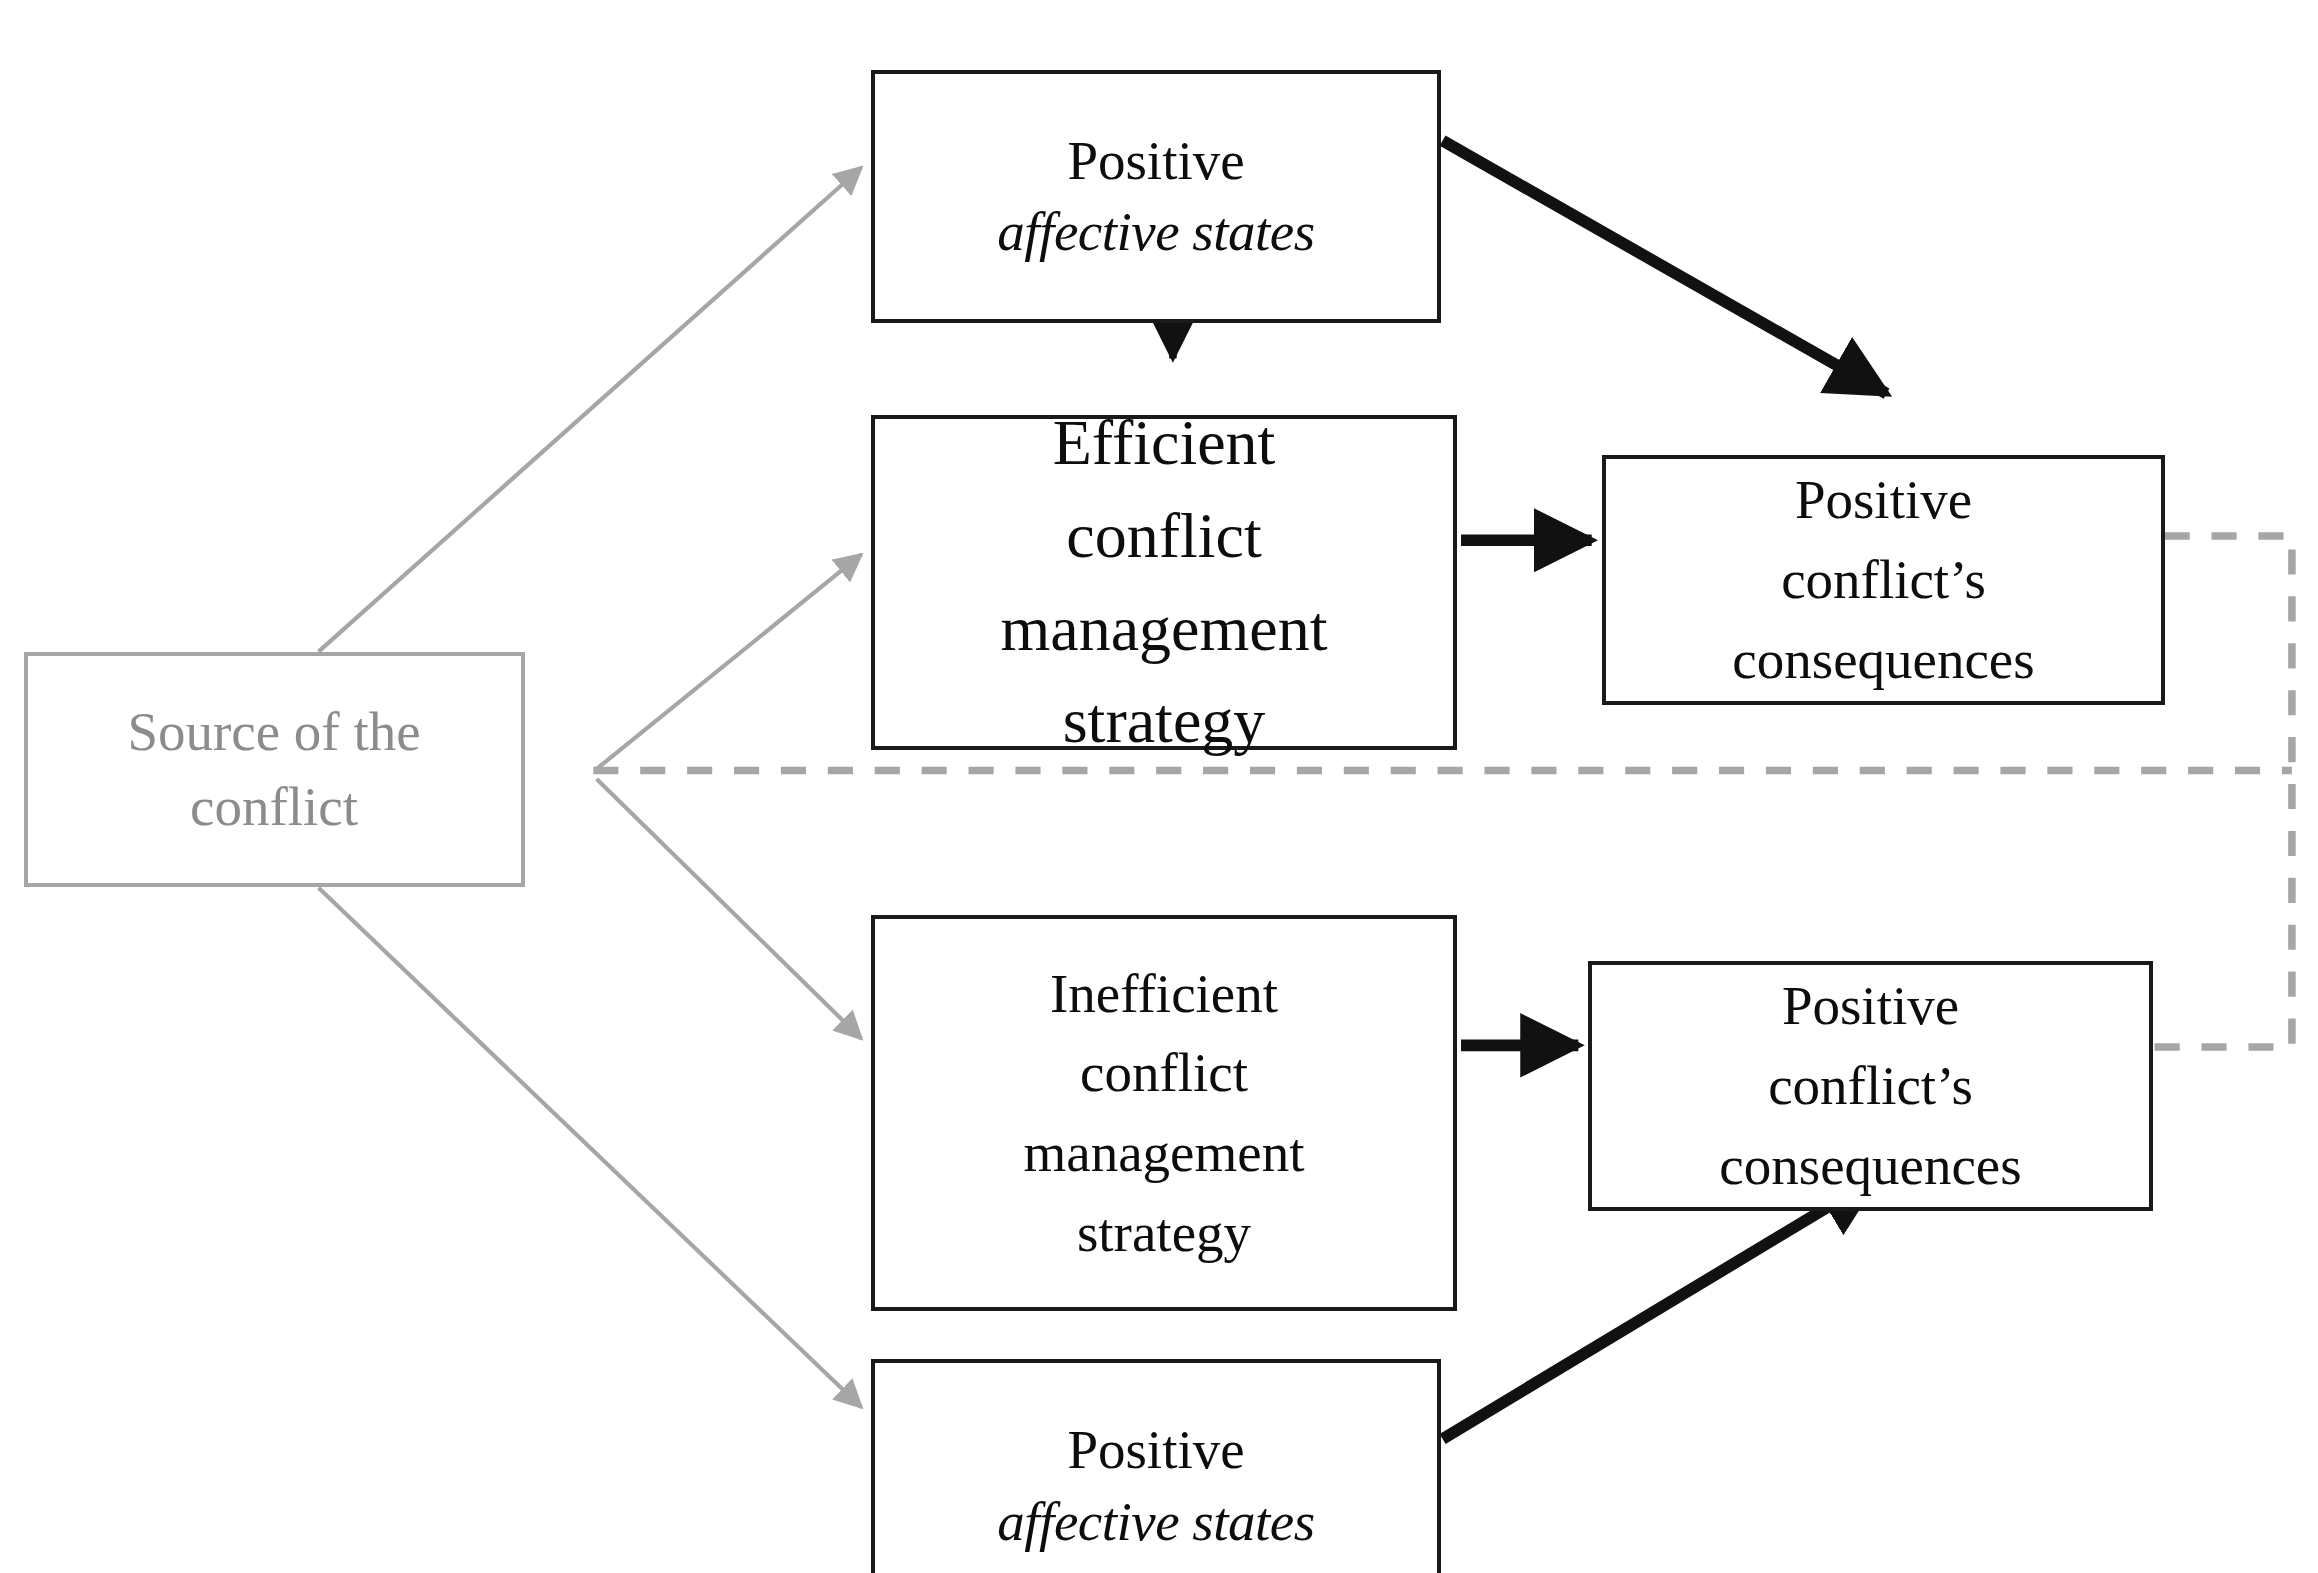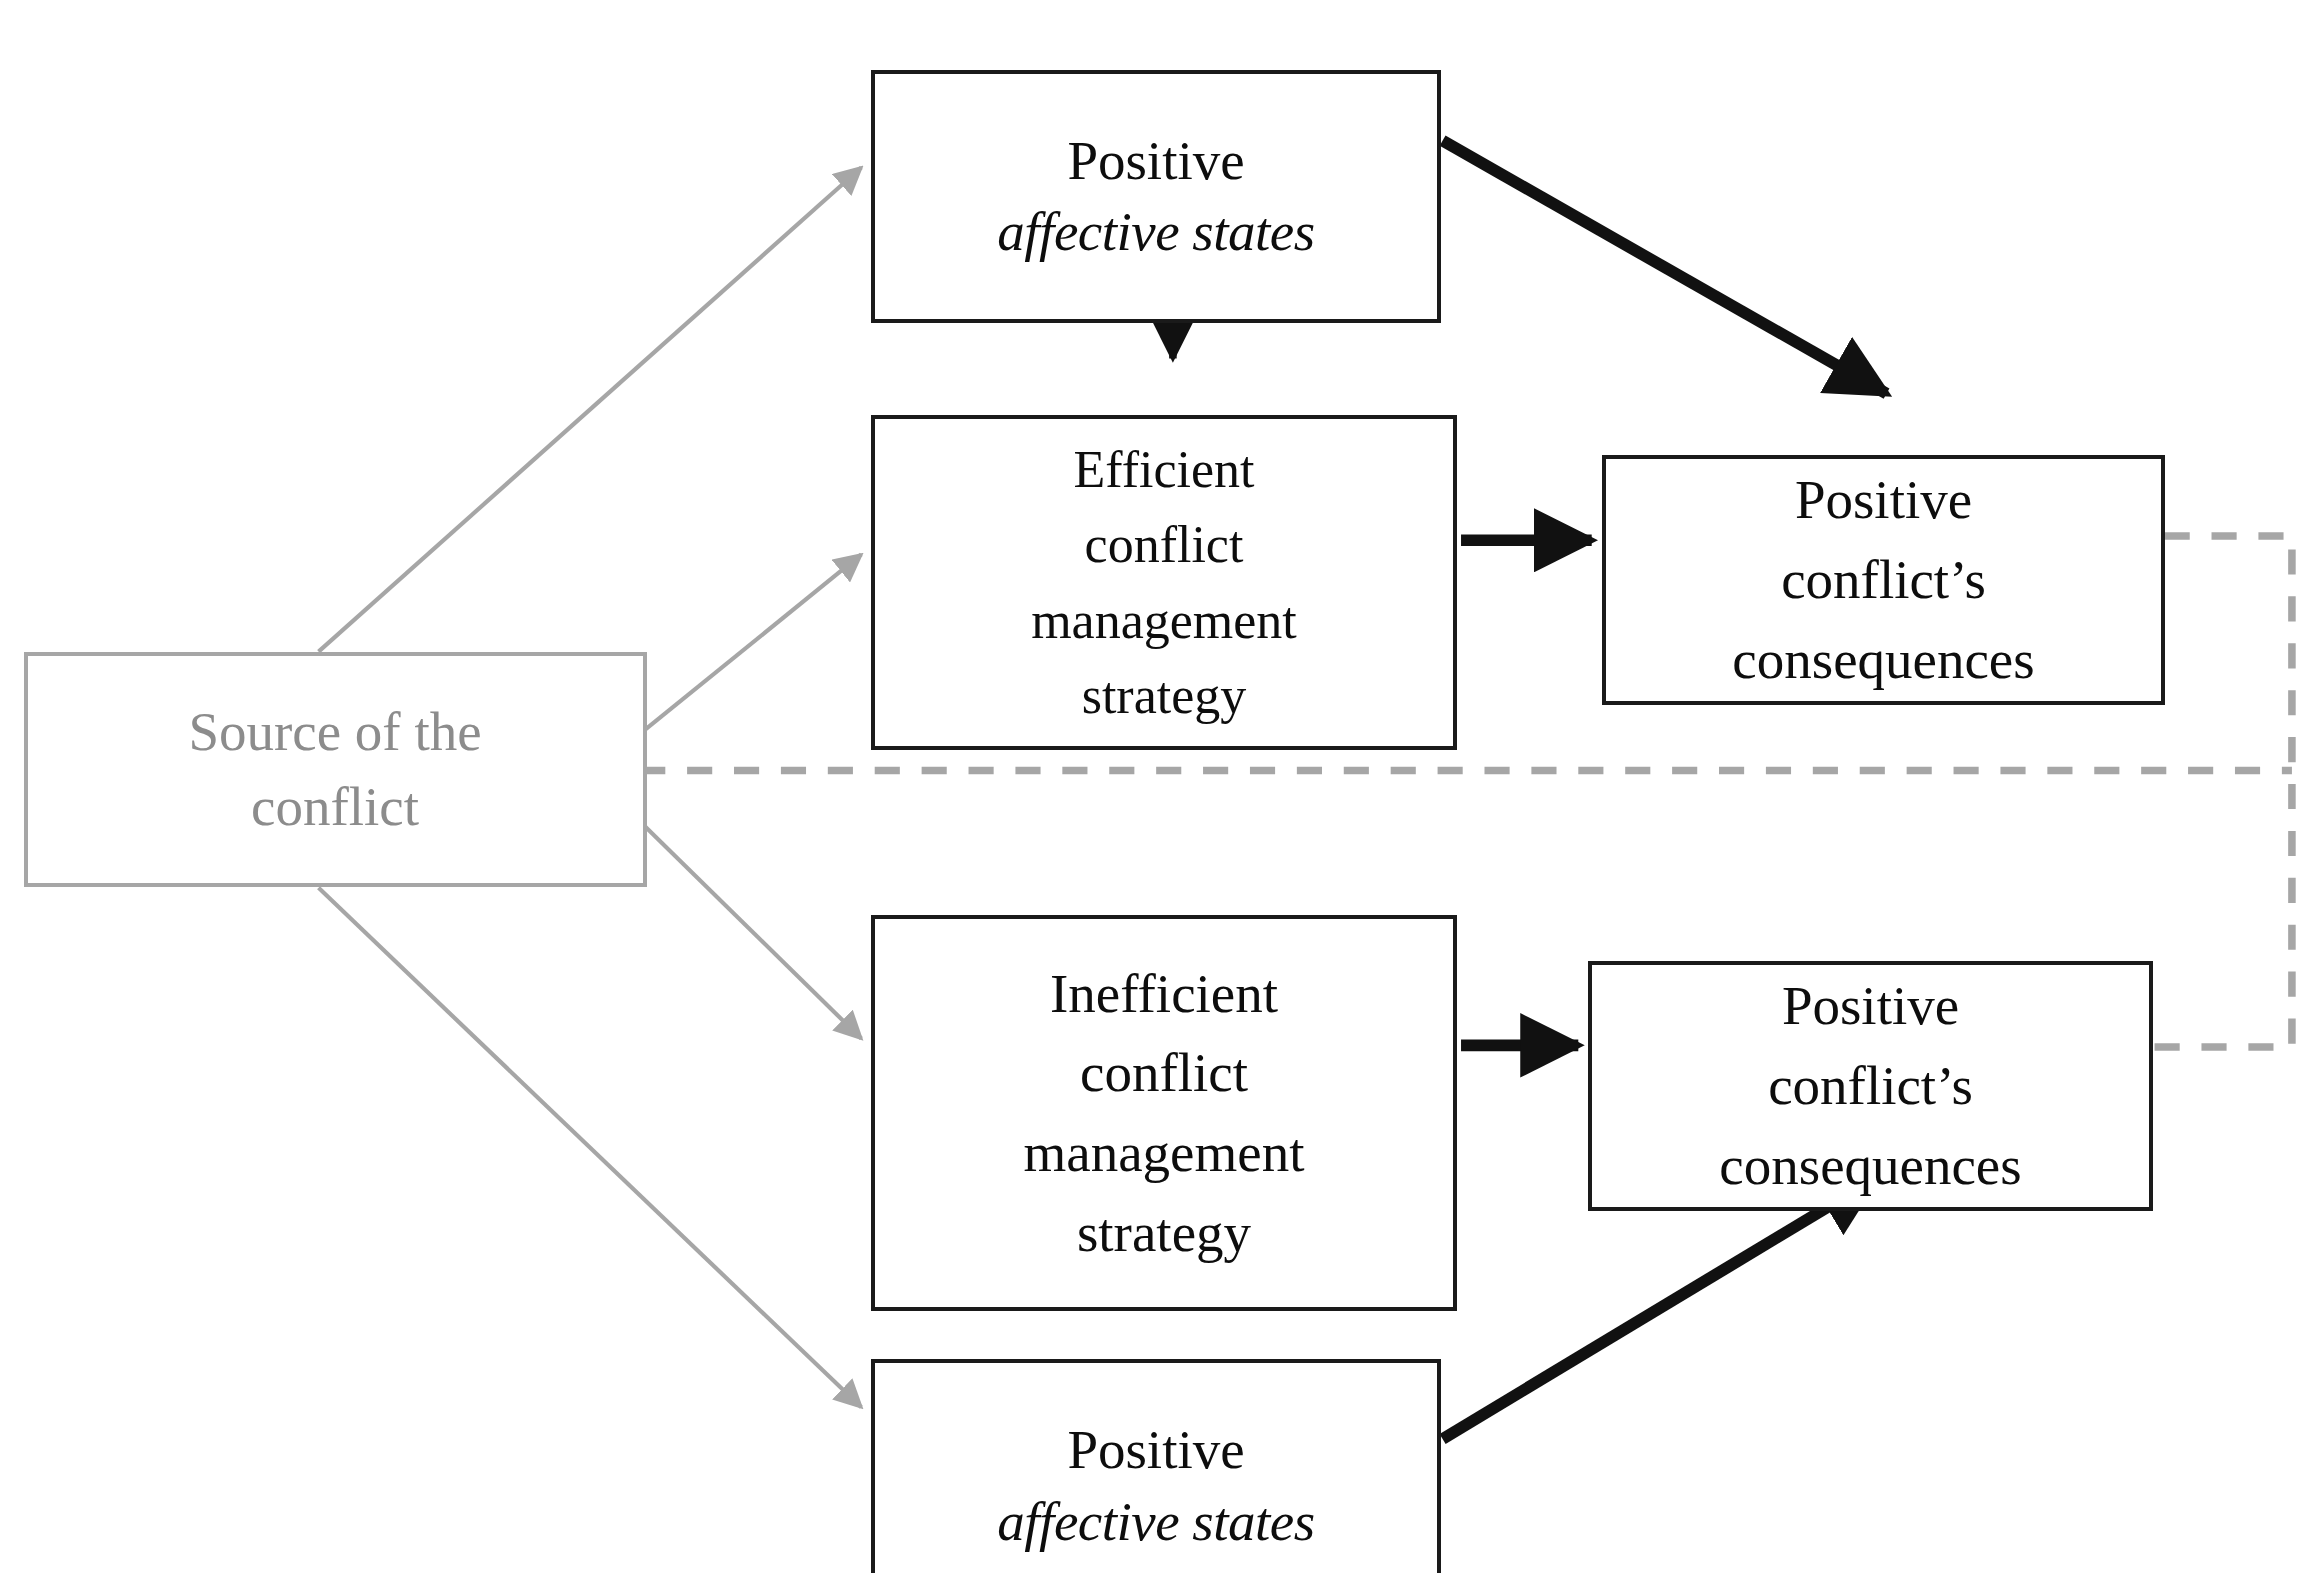--- a/index.html
+++ b/index.html
@@ -42,26 +42,26 @@
   }
   #svg-layer {
     position: absolute;
     left: 0;
     top: 0;
     width: 2319px;
     height: 1573px;
     z-index: 1;
   }
   .n-pos-top   { left:871px; top:23.5px;   width:570px; height:253px;  font-size:55px;  line-height:1.30; }
-  .n-eff       { left:871px; top:369px;  width:586px; height:335px;  font-size:52px;  line-height:1.45; }
+  .n-eff       { left:871px; top:369px;  width:586px; height:335px;  font-size:64px;  line-height:1.45; }
   .n-pos-cons  { left:1602px; top:409px;  width:563px; height:250px;  font-size:55px;  line-height:1.45; }
   .n-ineff     { left:871px; top:869px; width:586px; height:396px;  font-size:55px;  line-height:1.45; }
   .n-neg-cons  { left:1588px; top:915px; width:565px; height:250px;  font-size:55px;  line-height:1.45; }
   .n-pos-bot   { left:871px; top:1313px; width:570px; height:253px;  font-size:55px;  line-height:1.30; }
-  .n-source    { left:23.5px;   top:652px;  width:623px; height:235px;  font-size:55px;  line-height:1.35; }
+  .n-source    { left:23.5px;   top:652px;  width:501px; height:235px;  font-size:55px;  line-height:1.35; }
   .tight { letter-spacing: -0.5px; font-style: italic; }
 </style>
 </head>
 <body>
 
 <div id="canvas">
 
   <svg id="svg-layer" viewBox="0 0 2768 1878" xmlns="http://www.w3.org/2000/svg">
     <defs>
       <marker id="arrow-gray" viewBox="0 0 10 10" refX="9" refY="5" markerWidth="7" markerHeight="7" orient="auto-start-reverse">

